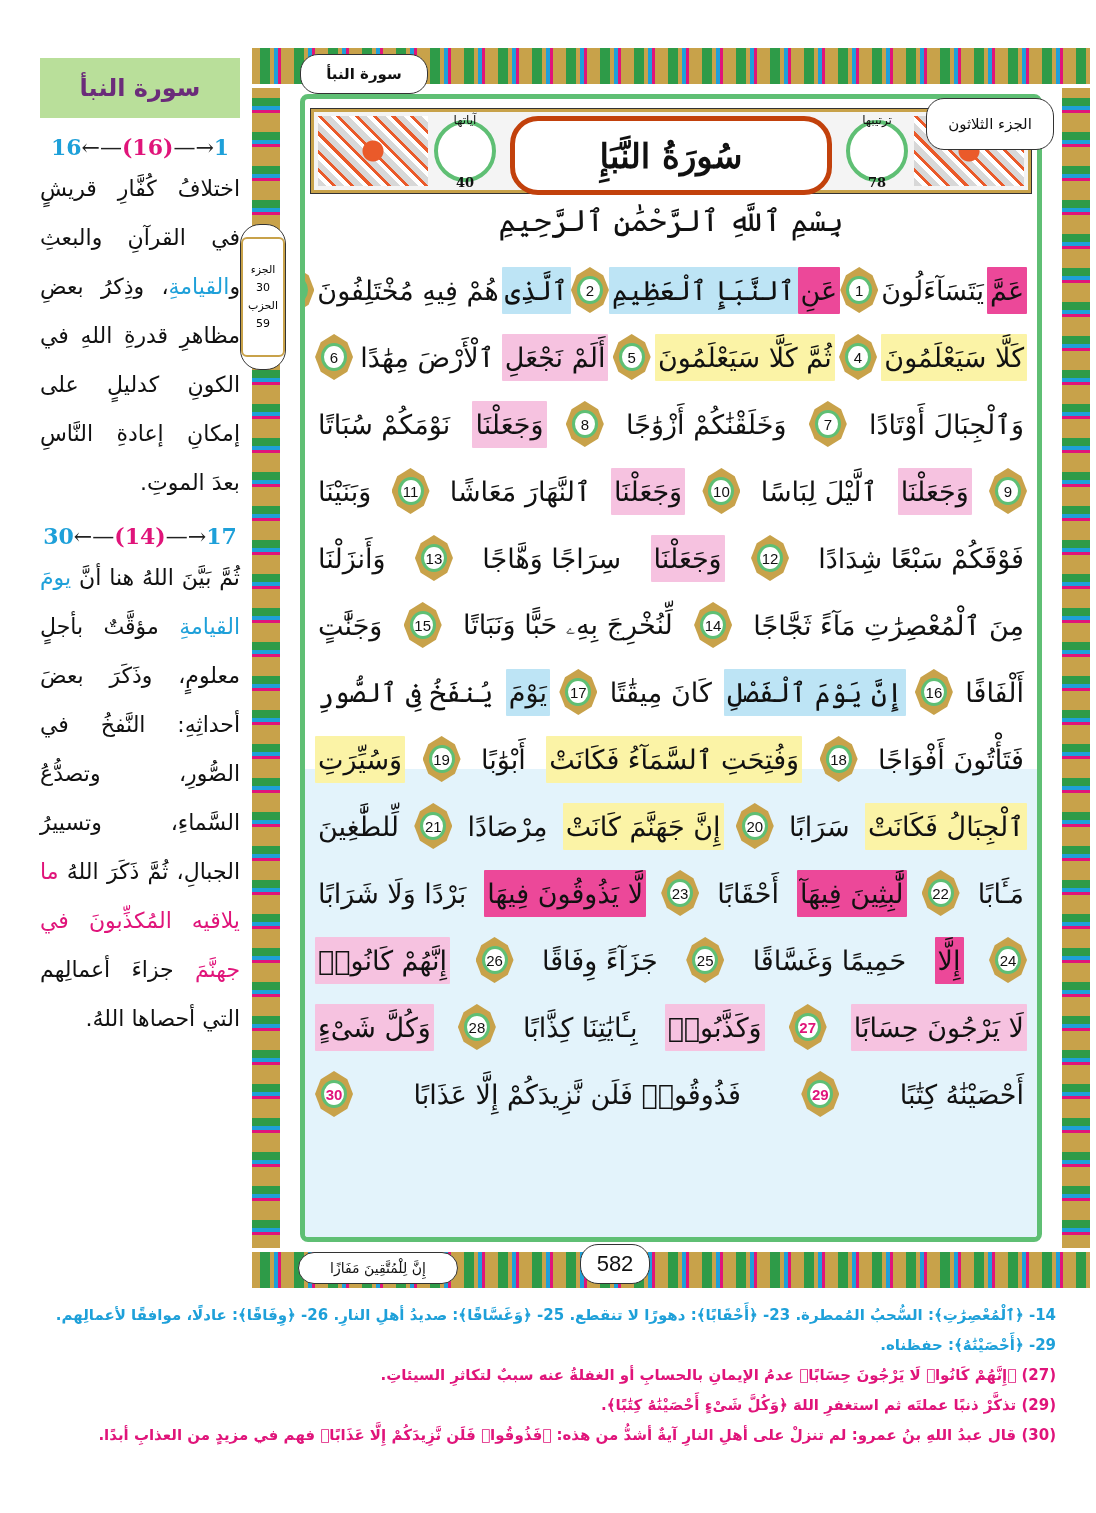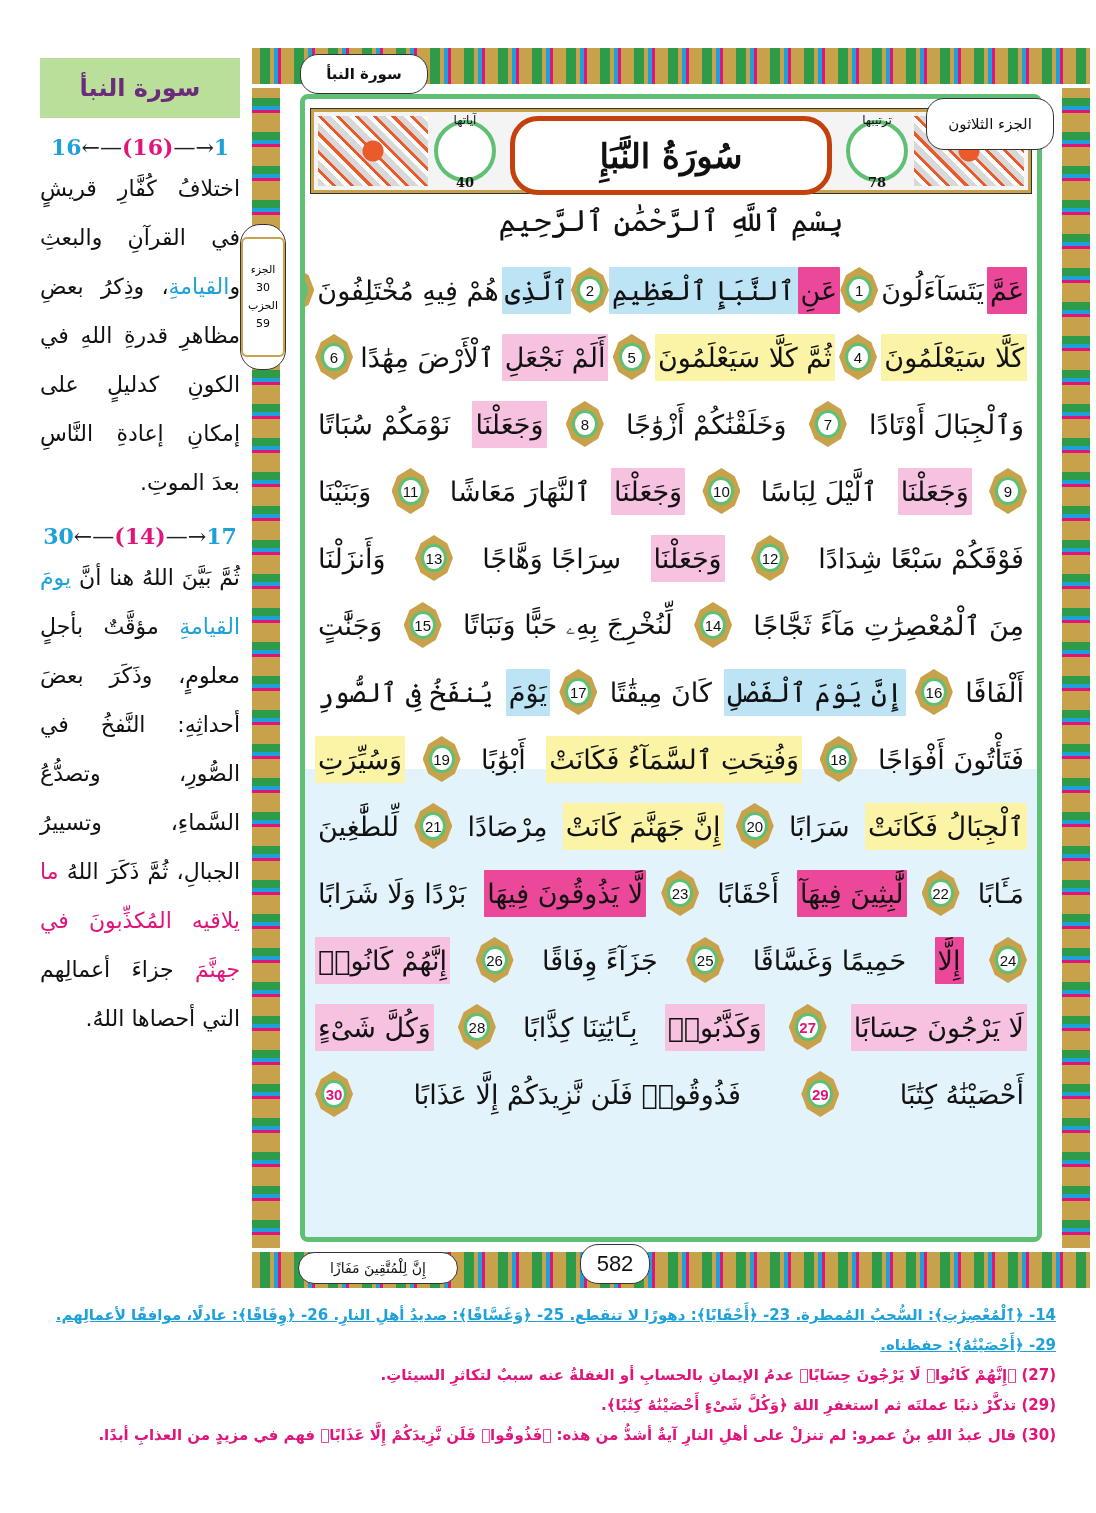--- a/index.html
+++ b/index.html
@@ -63,21 +63,21 @@
   .seg.yellow { background: #fbf3a6; }
   .seg.pink { background: #f6c2e0; }
   .ayah { display: inline-flex; align-items: center; justify-content: center; width: 38px; height: 46px; flex: 0 0 38px; position: relative; }
   .ayah::before { content: ""; position: absolute; inset: 0; background: #c8a24a; clip-path: polygon(50% 0, 85% 18%, 100% 50%, 85% 82%, 50% 100%, 15% 82%, 0 50%, 15% 18%); }
   .ayah::after { content: ""; position: absolute; left: 6px; right: 6px; top: 9px; bottom: 9px; border-radius: 50%; border: 3px solid #5fbf74; background: #fff; }
   .ayah span { position: relative; z-index: 1; font-family: "Liberation Sans", sans-serif; font-size: 15px; color: #111; direction: ltr; }
   .ayah.pink-num span { color: #e0147a; font-weight: bold; }
 
   
   .notes { position: absolute; left: 40px; right: 40px; top: 1300px; direction: rtl; font-size: 15px; font-weight: bold; line-height: 30px; }
-  .notes .blue { color: #1ea0d9; text-decoration: underline; }
+  .notes .blue { color: #1ea0d9; }
   .notes .pink { color: #e0147a; }
 </style>
 </head>
 <body>
 
 <div class="side">
   <div class="side-title">سورة النبأ</div>
 
   <div class="range">
     <span class="from">16</span>

